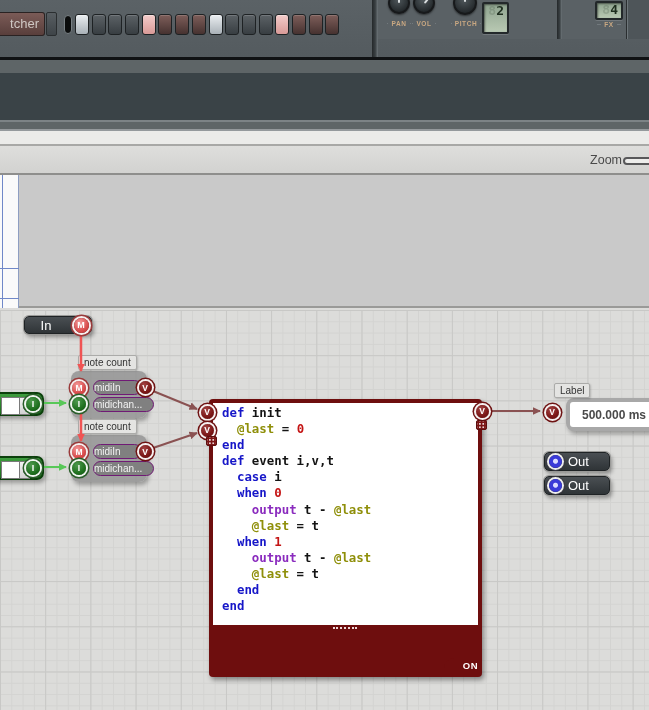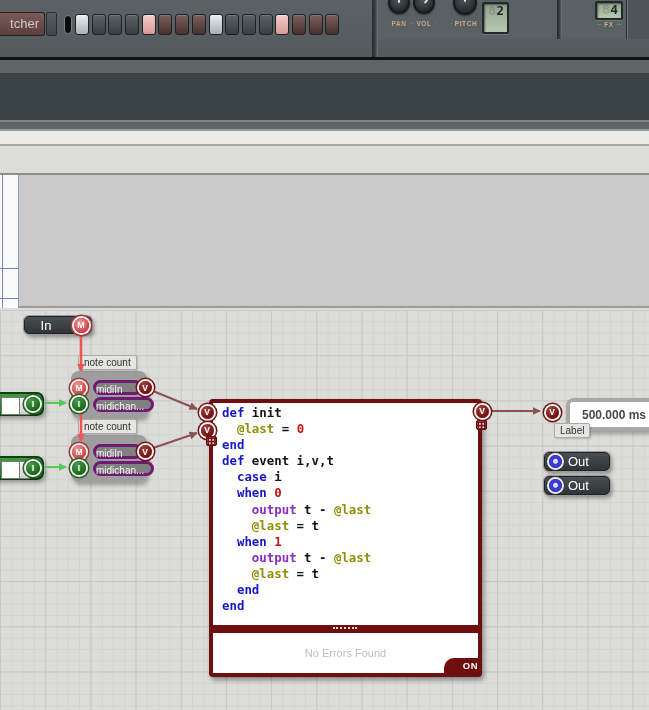--- a/index.html
+++ b/index.html
@@ -62,21 +62,21 @@
   .left-strip{left:0;top:175px;width:19px;height:133px;background:#FAFAFA;border-right:1px solid #8E9EC2;z-index:3;}
   .strip-vline{left:2px;top:0;width:1px;height:133px;background:#7088C8;}
   .strip-hline{left:0;width:19px;height:1px;background:#7088C8;}
 
   
   .dark-node{background:linear-gradient(#4A4F53,#2F3437);border:1px solid #1F2325;border-radius:5px;
              box-shadow:0 0 0 1px #9A9A98,2px 3px 4px rgba(0,0,0,.38);color:#FFF;z-index:6;}
   .tab-label{background:#E4E4E2;border:1px solid #ABABA9;border-radius:2px;color:#333;
              font-size:10px;line-height:13px;padding:0 5px;z-index:6;box-shadow:1px 1px 2px rgba(0,0,0,.18);}
   .nc-body{background:rgba(147,147,147,.85);border-radius:8px;box-shadow:2px 3px 4px rgba(0,0,0,.3);z-index:5;}
-  .pill{position:absolute;background:#808080;border:3px solid #701a75;border-radius:8px;color:#F2F2F2;
+  .pill{position:absolute;background:#808080;border:1px solid #701a75;border-radius:8px;color:#F2F2F2;
         font-size:10px;line-height:13px;z-index:6;margin-left:19px;}
   .port{position:absolute;border-radius:50%;display:flex;align-items:center;justify-content:center;
         color:#FFF;font-weight:bold;z-index:10;}
   .port-m{background:radial-gradient(circle at 38% 30%,#F49A9A,#D84A4A 62%,#B43232);
           box-shadow:0 0 0 2px #F6EFEF,0 0 0 3.5px #9A3A3A,1px 2px 3px rgba(0,0,0,.3);}
   .port-i{background:radial-gradient(circle at 38% 30%,#4E9A4E,#1E701E 62%,#0D4D0D);
           box-shadow:0 0 0 2px #EFF5EF,0 0 0 3.5px #2A5E2A,1px 2px 3px rgba(0,0,0,.3);}
   .port-v{background:radial-gradient(circle at 38% 30%,#A34444,#7A1515 60%,#5E0E0E);
           box-shadow:0 0 0 2px #F6F0F0,0 0 0 3.5px #6E1212,1px 2px 3px rgba(0,0,0,.3);}
   .port-b{background:radial-gradient(circle at 50% 48%,#DCDCFF 0 2px,#3A3AD8 3px 60%,#18188E);
@@ -159,20 +159,24 @@
 
   <div class="abs band" style="top:57px;height:3px;background:#101214;z-index:2;"></div>
   <div class="abs band" style="top:60px;height:13px;background:#5E6567;z-index:2;"></div>
   <div class="abs band" style="top:73px;height:47px;background:#3A4347;z-index:2;"></div>
   <div class="abs band" style="top:120px;height:2px;background:#7C8386;z-index:2;"></div>
   <div class="abs band" style="top:122px;height:7px;background:#5E6567;z-index:2;"></div>
   <div class="abs band" style="top:129px;height:2px;background:#94999C;z-index:2;"></div>
   <div class="abs band" style="top:131px;height:13px;background:#EBEBE9;z-index:2;"></div>
   <div class="abs band" style="top:144px;height:2px;background:#A8A8A6;z-index:2;"></div>
 
+  <div class="abs band" style="top:146px;height:27px;background:linear-gradient(#DEDEDC,#D2D2D0);z-index:2;">
+    <div class="abs zoom-label" style="right:27px;top:7px;">Zoom</div>
+    <div class="abs zoom-slider" style="right:-8px;top:11px;"></div>
+  </div>
   <div class="abs band" style="top:173px;height:2px;background:#8E8E8C;z-index:2;"></div>
 
   <div class="abs panel-gray"></div>
   <div class="abs left-strip">
     <div class="abs strip-vline"></div>
     <div class="abs strip-hline" style="top:93px;"></div>
     <div class="abs strip-hline" style="top:123px;"></div>
   </div>
 
   <div class="abs canvas"></div>
@@ -249,38 +253,35 @@
   <div class="port port-i" style="left:72px;top:461px;width:14px;height:14px;font-size:8.5px;">
       <span>I</span>
     </div>
   <div class="port port-v" style="left:138.5px;top:445px;width:13px;height:13px;font-size:8.5px;">
       <span>V</span>
     </div>
 
   <div class="abs code-node">
     <div class="code-area"><div class="code-line"><span class="tk-kw">def</span><span class="tk-pl"> init</span></div><div class="code-line"><span class="tk-pl">  </span><span class="tk-var">@last</span><span class="tk-pl"> = </span><span class="tk-num">0</span></div><div class="code-line"><span class="tk-kw">end</span></div><div class="code-line"><span class="tk-kw">def</span><span class="tk-pl"> event i,v,t</span></div><div class="code-line"><span class="tk-pl">  </span><span class="tk-kw">case</span><span class="tk-pl"> i</span></div><div class="code-line"><span class="tk-pl">  </span><span class="tk-kw">when</span><span class="tk-pl"> </span><span class="tk-num">0</span></div><div class="code-line"><span class="tk-pl">    </span><span class="tk-fn">output</span><span class="tk-pl"> t - </span><span class="tk-var">@last</span></div><div class="code-line"><span class="tk-pl">    </span><span class="tk-var">@last</span><span class="tk-pl"> = t</span></div><div class="code-line"><span class="tk-pl">  </span><span class="tk-kw">when</span><span class="tk-pl"> </span><span class="tk-num">1</span></div><div class="code-line"><span class="tk-pl">    </span><span class="tk-fn">output</span><span class="tk-pl"> t - </span><span class="tk-var">@last</span></div><div class="code-line"><span class="tk-pl">    </span><span class="tk-var">@last</span><span class="tk-pl"> = t</span></div><div class="code-line"><span class="tk-pl">  </span><span class="tk-kw">end</span></div><div class="code-line"><span class="tk-kw">end</span></div></div>
     <div class="code-divider"></div>
-    <div class="error-area">
-        <span>No Errors Found</span>
-      </div>
     <div class="on-badge">ON</div>
   </div>
   <div class="port port-v" style="left:200.5px;top:405.5px;width:13px;height:13px;font-size:8.5px;">
       <span>V</span>
     </div>
   <div class="port port-v" style="left:200.5px;top:423.5px;width:13px;height:13px;font-size:8.5px;">
       <span>V</span>
     </div>
   <div class="grid-handle" style="left:206px;top:436px;"></div>
   <div class="port port-v" style="left:475.5px;top:404.5px;width:13px;height:13px;font-size:8.5px;">
       <span>V</span>
     </div>
   <div class="grid-handle" style="left:476px;top:420px;"></div>
 
-  <div class="abs tab-label" style="left:554px;top:383px;margin-top:40px;">Label</div>
+  <div class="abs tab-label" style="left:554px;top:383px;">Label</div>
   <div class="abs label-body">
     <div class="label-inner">500.000 ms</div>
   </div>
   <div class="port port-v" style="left:545.5px;top:405.5px;width:13px;height:13px;font-size:8.5px;">
       <span>V</span>
     </div>
 
   <div class="abs dark-node out-node" style="left:544px;top:452px;"><span>Out</span></div>
   <div class="port port-b" style="left:548.5px;top:454.5px;width:13px;height:13px;"></div>
   <div class="abs dark-node out-node" style="left:544px;top:476px;"><span>Out</span></div>

